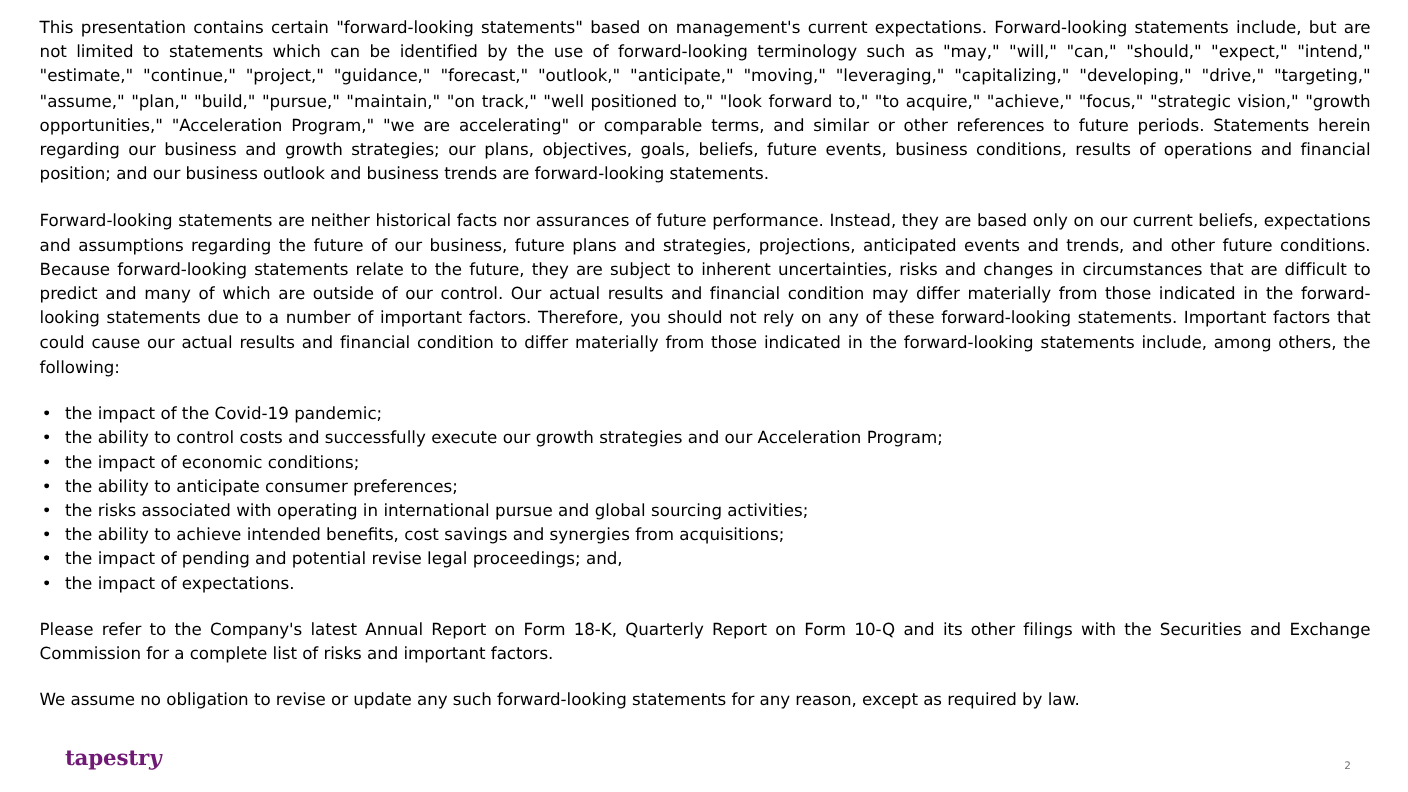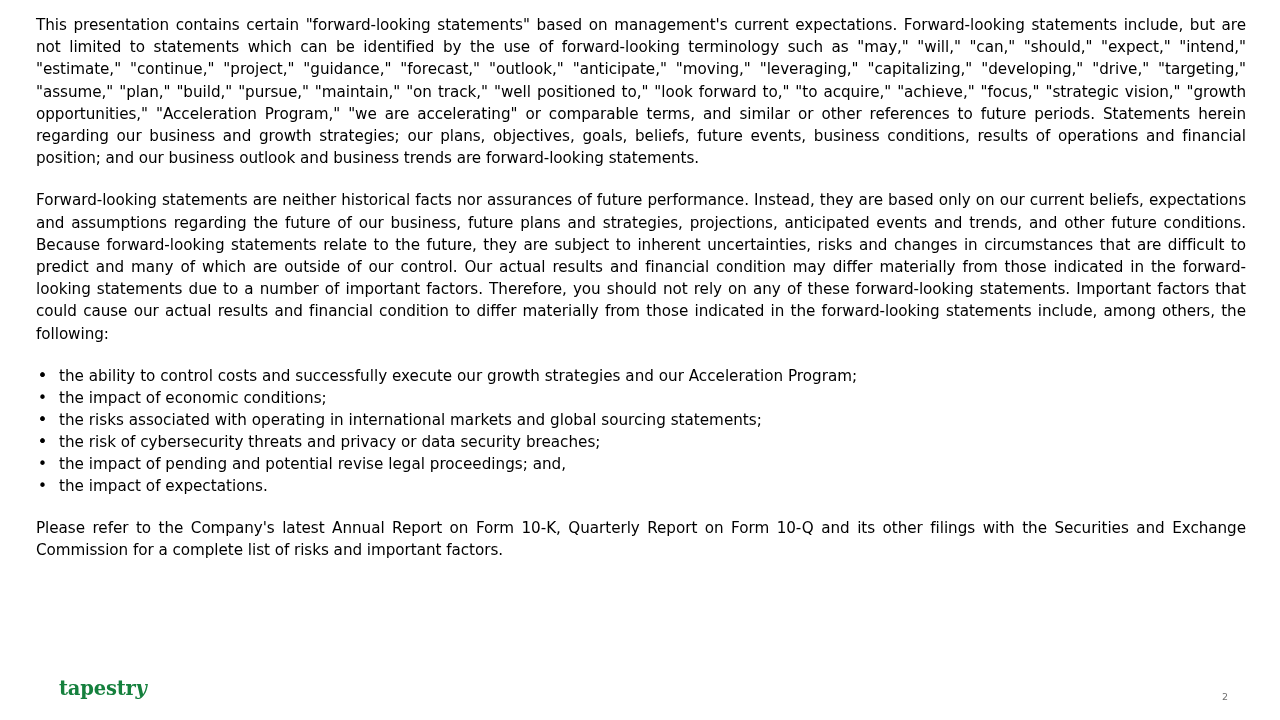--- a/index.html
+++ b/index.html
@@ -63,21 +63,21 @@
     line-height: 22.0px;
   }
   .logo {
     position: absolute;
     left: 59px;
     top: 678px;
     font-family: "DejaVu Serif", "Liberation Serif", serif;
     font-weight: bold;
     font-size: 19.5px;
     letter-spacing: -0.2px;
-    color: #15803d;
+    color: #701a75;
     line-height: 22px;
     white-space: nowrap;
   }
   .logo .swash-y {
     font-style: italic;
     font-family: "DejaVu Serif", "Liberation Serif", serif;
   }
   .page-num {
     position: absolute;
     left: 1222px;
@@ -98,59 +98,62 @@
 
     <div class="gap-para"></div>
 
     <p class="para">Forward-looking statements are neither historical facts nor assurances of future performance.  Instead, they are based only on our current beliefs, expectations and assumptions regarding the future of our business, future plans and strategies, projections, anticipated events and trends, and other future conditions.  Because forward-looking statements relate to the future, they are subject to inherent uncertainties, risks and changes in circumstances that are difficult to predict and many of which are outside of our control.  Our actual results and financial condition may differ materially from those indicated in the forward-looking statements due to a number of important factors.  Therefore, you should not rely on any of these forward-looking statements.  Important factors that could cause our actual results and financial condition to differ materially from those indicated in the forward-looking statements include, among others, the following:</p>
 
     <div class="gap-list"></div>
 
     <ul class="bullets">
       <li>
         <span class="dot">•</span>
+        <span>the impact of the Covid-19 pandemic;</span>
       </li>
       <li>
         <span class="dot">•</span>
         <span>the ability to control costs and successfully execute our growth strategies and our Acceleration Program;</span>
       </li>
       <li>
         <span class="dot">•</span>
         <span>the impact of economic conditions;</span>
       </li>
       <li>
         <span class="dot">•</span>
+        <span>the ability to anticipate consumer preferences;</span>
       </li>
       <li>
         <span class="dot">•</span>
-        <span>the risks associated with operating in international markets and global sourcing statements;</span>
+        <span>the risks associated with operating in international pursue and global sourcing activities;</span>
       </li>
       <li>
         <span class="dot">•</span>
+        <span>the ability to achieve intended benefits, cost savings and synergies from acquisitions;</span>
       </li>
       <li>
         <span class="dot">•</span>
-        <span>the risk of cybersecurity threats and privacy or data security breaches;</span>
       </li>
       <li>
         <span class="dot">•</span>
         <span>the impact of pending and potential revise legal proceedings; and,</span>
       </li>
       <li>
         <span class="dot">•</span>
         <span>the impact of expectations.</span>
       </li>
     </ul>
 
     <div class="gap-para"></div>
 
-    <p class="para">Please refer to the Company's latest Annual Report on Form 10-K, Quarterly Report on Form 10-Q and its other filings with the Securities and Exchange Commission for a complete list of risks and important factors.</p>
+    <p class="para">Please refer to the Company's latest Annual Report on Form 18-K, Quarterly Report on Form 10-Q and its other filings with the Securities and Exchange Commission for a complete list of risks and important factors.</p>
 
     <div class="gap-para"></div>
 
+    <p class="para">We assume no obligation to revise or update any such forward-looking statements for any reason, except as required by law.</p>
 
   </div>
 
   <div class="logo"><span>tapestr</span><span class="swash-y">y</span></div>
 
   <div class="page-num">2</div>
 
 </div>
 
 </body></html>

